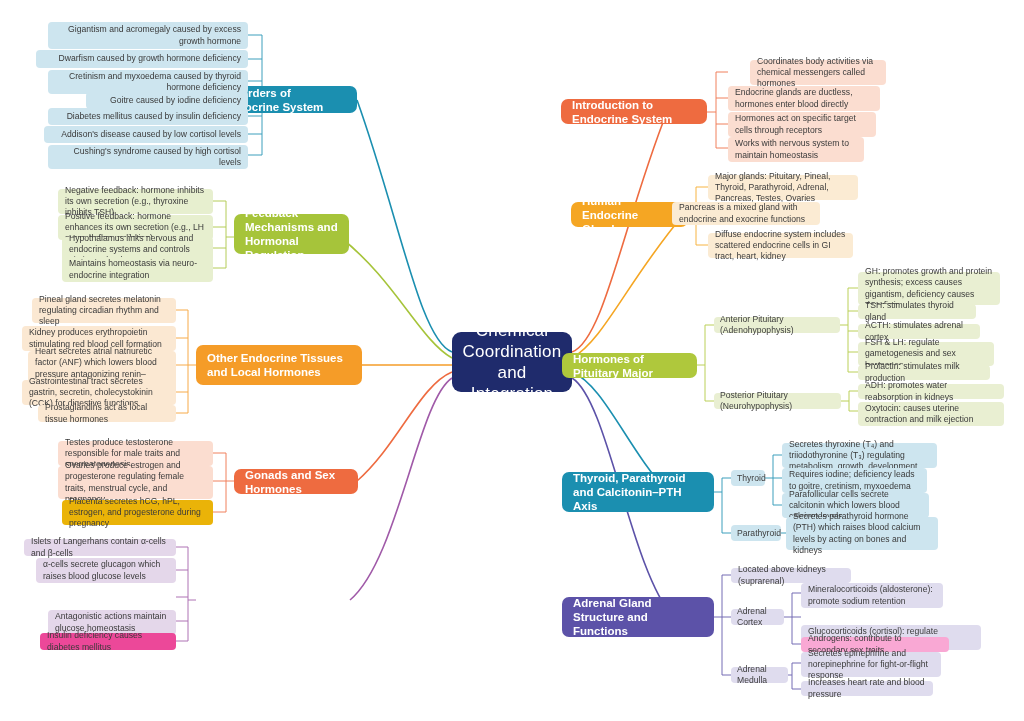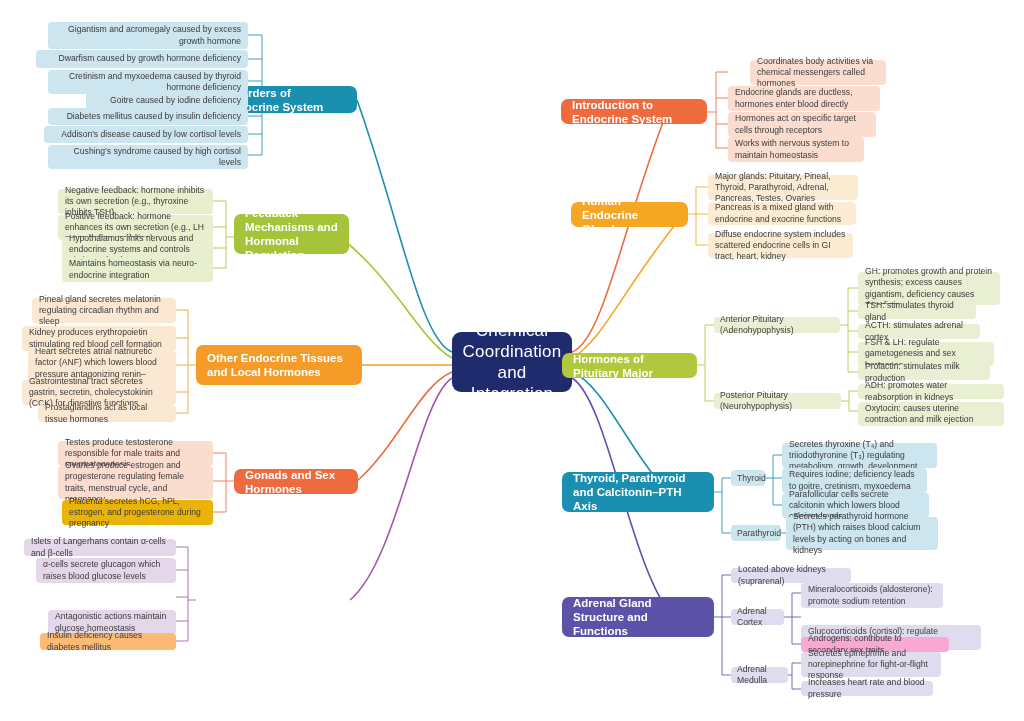--- a/index.html
+++ b/index.html
@@ -216,33 +216,33 @@
   <div class="node branch left" style="left:234px;top:469px;width:124px;height:25px;background:#EE6B40;">Gonads and Sex Hormones</div>
 
   <div class="node leaf la" style="left:58px;top:441px;width:155px;height:25px;background:#FBDDD0;">Testes produce testosterone responsible for male traits and spermatogenesis</div>
   <div class="node leaf la" style="left:58px;top:466px;width:155px;height:33px;background:#FBDDD0;">Ovaries produce estrogen and progesterone regulating female traits, menstrual cycle, and pregnancy</div>
   <div class="node leaf la" style="left:62px;top:500px;width:151px;height:25px;background:#eab308;">Placenta secretes hCG, hPL, estrogen, and progesterone during pregnancy</div>
 
 
   <div class="node leaf la" style="left:24px;top:539px;width:152px;height:17px;background:#E4D7EA;">Islets of Langerhans contain α-cells and β-cells</div>
   <div class="node leaf la" style="left:36px;top:558px;width:140px;height:25px;background:#E4D7EA;">α-cells secrete glucagon which raises blood glucose levels</div>
   <div class="node leaf la" style="left:48px;top:610px;width:128px;height:25px;background:#E4D7EA;">Antagonistic actions maintain glucose homeostasis</div>
-  <div class="node leaf la" style="left:40px;top:633px;width:136px;height:17px;background:#fdba74;">Insulin deficiency causes diabetes mellitus</div>
+  <div class="node leaf la" style="left:40px;top:633px;width:136px;height:17px;background:#ec4899;">Insulin deficiency causes diabetes mellitus</div>
 
   <div class="node branch right" style="left:561px;top:99px;width:146px;height:25px;background:#EE6B40;">Introduction to Endocrine System</div>
 
   <div class="node leaf la" style="left:728px;top:60px;width:136px;height:25px;background:#FBDDD0;margin-left:22px;">Coordinates body activities via chemical messengers called hormones</div>
   <div class="node leaf la" style="left:728px;top:86px;width:152px;height:25px;background:#FBDDD0;">Endocrine glands are ductless, hormones enter blood directly</div>
   <div class="node leaf la" style="left:728px;top:112px;width:148px;height:25px;background:#FBDDD0;">Hormones act on specific target cells through receptors</div>
   <div class="node leaf la" style="left:728px;top:137px;width:136px;height:25px;background:#FBDDD0;">Works with nervous system to maintain homeostasis</div>
 
   <div class="node branch right" style="left:571px;top:202px;width:117px;height:25px;background:#F5A623;">Human Endocrine Glands</div>
 
   <div class="node leaf la" style="left:708px;top:175px;width:150px;height:25px;background:#FBEBD3;">Major glands: Pituitary, Pineal, Thyroid, Parathyroid, Adrenal, Pancreas, Testes, Ovaries</div>
-  <div class="node leaf la" style="left:708px;top:202px;width:148px;height:23px;background:#FBEBD3;">Pancreas is a mixed gland with endocrine and exocrine functions</div>
+  <div class="node leaf la" style="left:672px;top:202px;width:148px;height:23px;background:#FBEBD3;">Pancreas is a mixed gland with endocrine and exocrine functions</div>
   <div class="node leaf la" style="left:708px;top:233px;width:145px;height:25px;background:#FBEBD3;">Diffuse endocrine system includes scattered endocrine cells in GI tract, heart, kidney</div>
 
   <div class="node branch right" style="left:562px;top:353px;width:135px;height:25px;background:#AFC83C;">Hormones of Pituitary Major</div>
 
   <div class="node sub" style="left:714px;top:317px;width:126px;height:16px;background:#E9EFD2;">Anterior Pituitary (Adenohypophysis)</div>
   <div class="node sub" style="left:714px;top:393px;width:127px;height:16px;background:#E9EFD2;">Posterior Pituitary (Neurohypophysis)</div>
 
   <div class="node leaf la" style="left:858px;top:272px;width:142px;height:33px;background:#E9EFD2;">GH: promotes growth and protein synthesis; excess causes gigantism, deficiency causes dwarfism</div>
   <div class="node leaf la" style="left:858px;top:304px;width:118px;height:15px;background:#E9EFD2;">TSH: stimulates thyroid gland</div>
   <div class="node leaf la" style="left:858px;top:324px;width:122px;height:15px;background:#E9EFD2;">ACTH: stimulates adrenal cortex</div>

